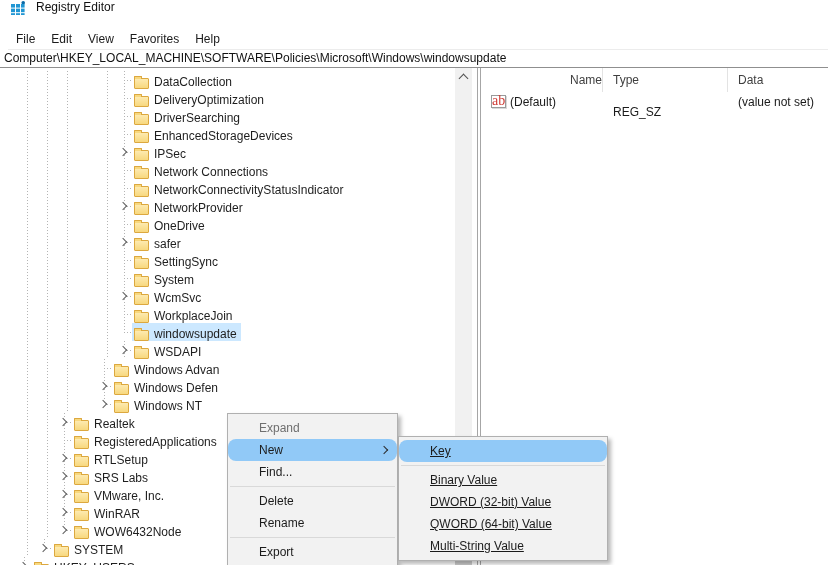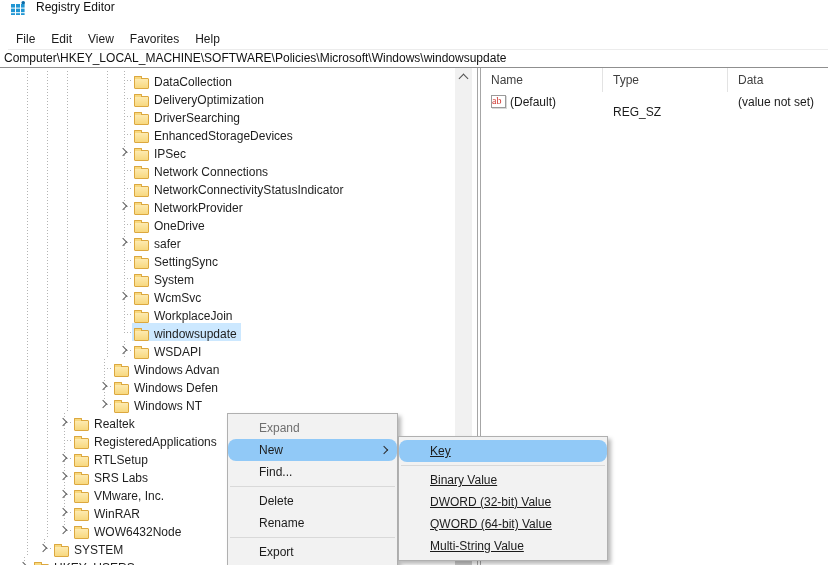--- a/index.html
+++ b/index.html
@@ -42,26 +42,26 @@
   .vscroll{position:absolute;left:455px;top:0;width:17px;height:100%;background:#f1f1f1;}
   .vscroll .up{position:absolute;top:0;left:0;width:17px;height:17px;display:flex;align-items:center;justify-content:center;}
   .uchev{width:6px;height:6px;border-top:1px solid #505050;border-left:1px solid #505050;transform:rotate(45deg);margin-top:3px;}
   .thumb{position:absolute;left:0;top:467px;width:17px;height:30px;background:#cdcdcd;}
   .divider{position:absolute;left:477px;top:0;width:4px;height:100%;box-sizing:border-box;
        border-left:1px solid #a6a6a6;border-right:1px solid #a6a6a6;background:#fff;}
   
   .list{position:absolute;left:481px;top:0;right:0;height:100%;background:#fff;}
   .list-header{display:flex;height:24px;color:#3f3f3f;}
   .hcol{box-sizing:border-box;padding-left:10px;line-height:24px;border-right:1px solid #e3e3e3;cursor:default;}
-  .hcol.c1{width:122px;} .hcol.c2{width:125px;} .hcol.c3{flex:1;border-right:none;}
+  .hcol.c1{width:122px;text-align:right;} .hcol.c2{width:125px;} .hcol.c3{flex:1;border-right:none;}
   .list-row{display:flex;height:19px;align-items:center;}
   .lcol{box-sizing:border-box;padding-left:10px;display:flex;align-items:center;}
   .lcol.c1{width:122px;} .lcol.c2{width:125px;margin-top:21px;} .lcol.c3{flex:1;}
   .ab-icon{flex:none;display:inline-block;width:13px;height:11px;margin-right:4px;background:#fff;
-       border:1px solid #9a9a9a;color:#cf3a34;font-size:10px;line-height:10px;text-align:left;
+       border:1px solid #9a9a9a;color:#cf3a34;font-size:14px;line-height:10px;text-align:left;
        font-family:"Liberation Serif",serif;box-shadow:1px 1px 0 #d9d9d9;}
   
   .cmenu,.smenu{position:absolute;background:#f2f2f2;border:1px solid #b0b0b0;box-sizing:border-box;
        box-shadow:3px 3px 4px rgba(0,0,0,.28);padding:3px 0;cursor:default;}
   .cmenu{left:227px;top:345px;width:171px;z-index:5;}
   .smenu{left:398px;top:368px;width:210px;z-index:6;}
   .mi{height:22px;line-height:22px;padding-left:31px;position:relative;color:#1b1b1b;}
   .smenu .mi{text-decoration:underline;}
   .mi.hl{background:#91c9f7;border-radius:8px;}
   .mi.dis{color:#6f6f6f;}

